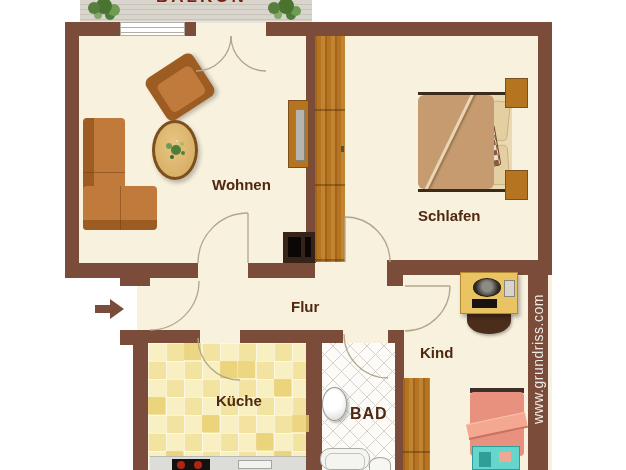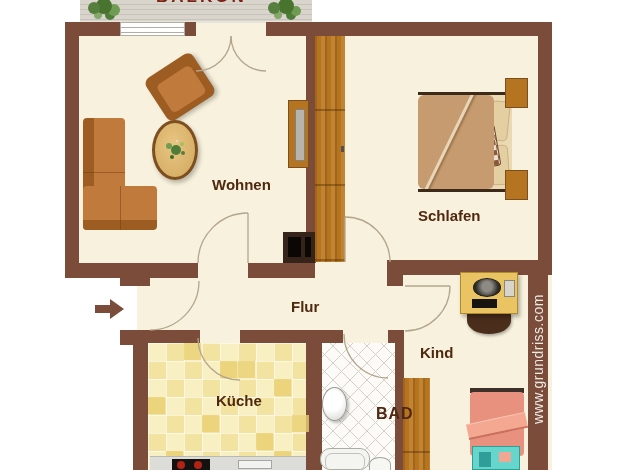--- a/index.html
+++ b/index.html
@@ -116,21 +116,21 @@
   .burner.b1{left:177px;} .burner.b2{left:194px;}
   .ksink{position:absolute;left:238px;top:460px;width:34px;height:9px;background:#f2f2f0;border:1px solid #a6a6a0;box-sizing:border-box;}
   
   .bsink{position:absolute;left:322px;top:387px;width:23px;height:32px;border-radius:50%;
     background:radial-gradient(circle at 40% 40%,#fff 0 40%,#d9d9d4 90%);border:1px solid #9a9a94;box-shadow:2px 2px 3px rgba(0,0,0,.25);}
   .tub{position:absolute;left:320px;top:448px;width:50px;height:22px;background:#f4f4f1;border:1px solid #adada7;border-radius:10px;box-sizing:border-box;}
   .tub .inner{position:absolute;left:4px;top:4px;right:4px;bottom:-2px;border:1px solid #c2c2bc;border-radius:7px;}
   .toilet{position:absolute;left:369px;top:457px;width:22px;height:14px;border-radius:50% 50% 0 0;background:#f6f6f3;border:1px solid #a3a39d;box-sizing:border-box;}
   
   .room-label{position:absolute;font-weight:bold;font-size:15px;color:var(--c-label);}
-  .room-label.bad{font-size:16px;letter-spacing:1px;margin-left:26px;}
+  .room-label.bad{font-size:16px;letter-spacing:1px;}
   .watermark{
     position:absolute;left:530px;top:424px;transform:rotate(-90deg);transform-origin:0 0;
     white-space:nowrap;font-size:14px;letter-spacing:.5px;color:var(--c-watermark);
   }
   
   .overlay{position:absolute;left:0;top:0;pointer-events:none;}
 </style>
 </head>
 <body>
 

